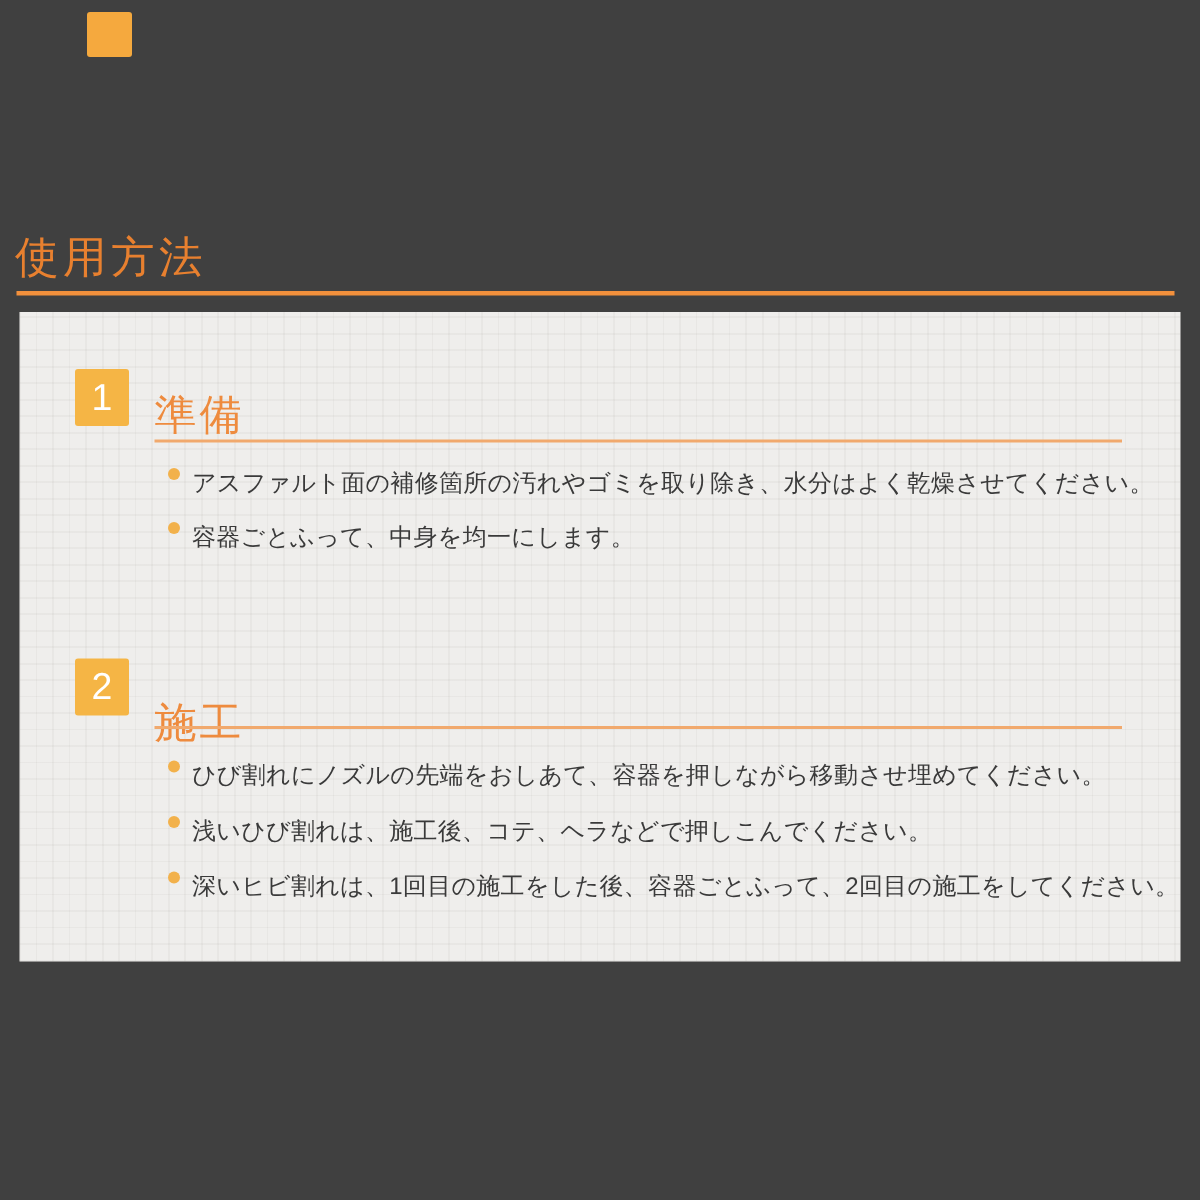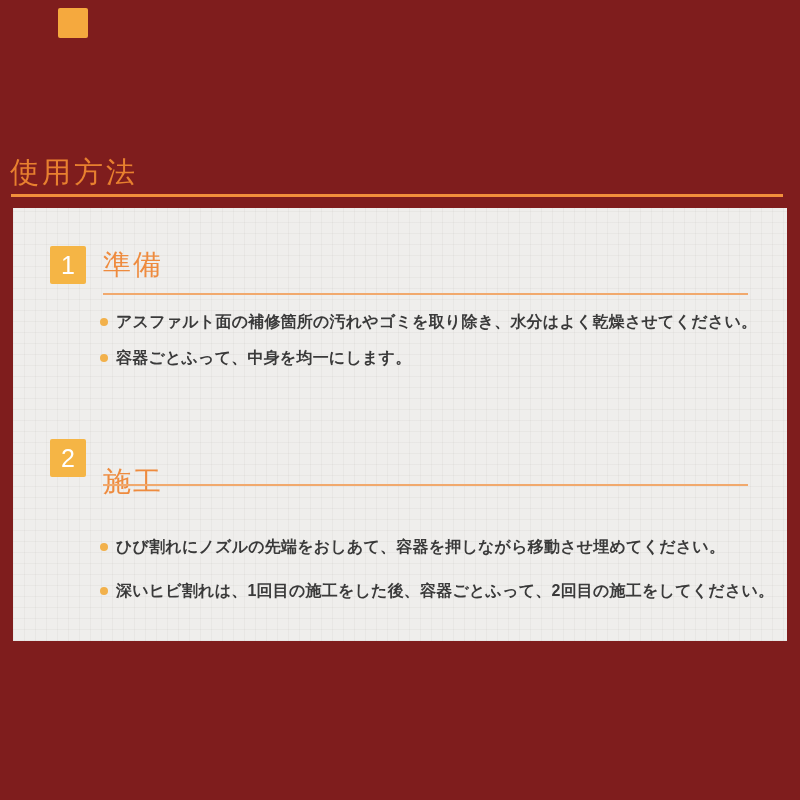--- a/index.html
+++ b/index.html
@@ -8,21 +8,21 @@
     background: #ffffff;
     width: 800px;
     height: 800px;
     overflow: hidden;
     font-family: "Liberation Sans", "DejaVu Sans", sans-serif;
   }
   #canvas {
     position: relative;
     width: 800px;
     height: 800px;
-    background: #7f1d1d;
+    background: #404040;
   }
   
   .corner-marker {
     position: absolute;
     left: 58px;
     top: 8px;
     width: 30px;
     height: 30px;
     background: #f5a93e;
     border-radius: 2px;
@@ -76,45 +76,43 @@
   .badge-2 { top: 231px; }
   .section-title {
     position: absolute;
     left: 90px;
     font-size: 28px;
     line-height: 34px;
     color: #ee8b3e;
     letter-spacing: 2px;
     white-space: nowrap;
   }
-  .section-title-1 { top: 40px; }
+  .section-title-1 { top: 52px; }
   .section-title-2 { top: 233px; margin-top: 24px; }
   .section-rule {
     position: absolute;
     left: 90px;
     width: 645px;
     height: 2px;
     background: #f1a96d;
   }
   .section-rule-1 { top: 85px; }
   .section-rule-2 { top: 276px; }
   .step-row {
     position: absolute;
-    left: 87px;
+    left: 99px;
     height: 20px;
     display: flex;
-    align-items: center;
     gap: 8px;
     white-space: nowrap;
-    font-weight: bold;
   }
   .row-1a { top: 104px; }
   .row-1b { top: 140px; }
   .row-1c { top: 176px; }
-  .row-2a { top: 299px; margin-top: 30px; }
+  .row-2a { top: 299px; }
   .row-2b { top: 336px; }
   .row-2c { top: 373px; }
   .dot {
     flex: none;
     width: 8px;
     height: 8px;
     border-radius: 50%;
     background: #f2b14b;
   }
   .step-text {
@@ -149,19 +147,23 @@
     </div>
 
     <div class="num-badge badge-2">2</div>
     <div class="section-title section-title-2">施工</div>
     <div class="section-rule section-rule-2"></div>
 
     <div class="step-row row-2a">
       <span class="dot"></span>
       <span class="step-text">ひび割れにノズルの先端をおしあて、容器を押しながら移動させ埋めてください。</span>
     </div>
+    <div class="step-row row-2b">
+      <span class="dot"></span>
+      <span class="step-text">浅いひび割れは、施工後、コテ、ヘラなどで押しこんでください。</span>
+    </div>
     <div class="step-row row-2c">
       <span class="dot"></span>
       <span class="step-text">深いヒビ割れは、1回目の施工をした後、容器ごとふって、2回目の施工をしてください。</span>
     </div>
 
   </div>
 </div>
 
 </body></html>

